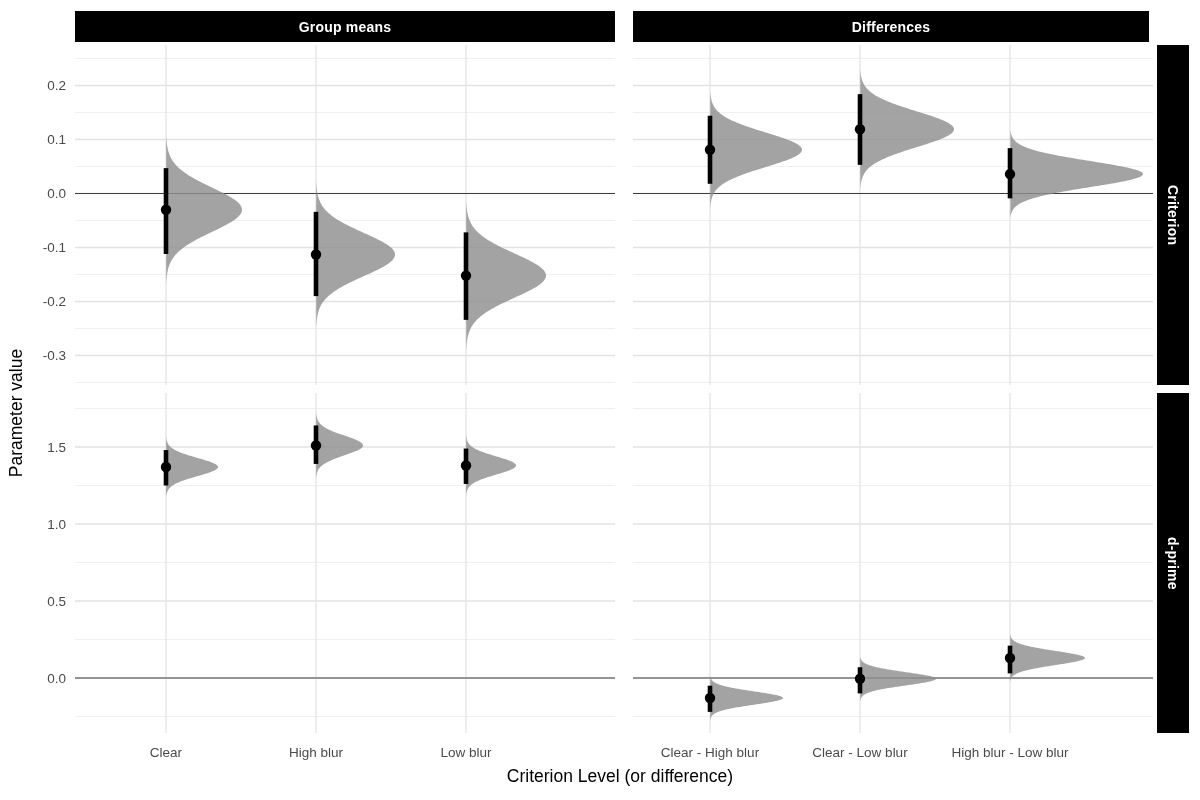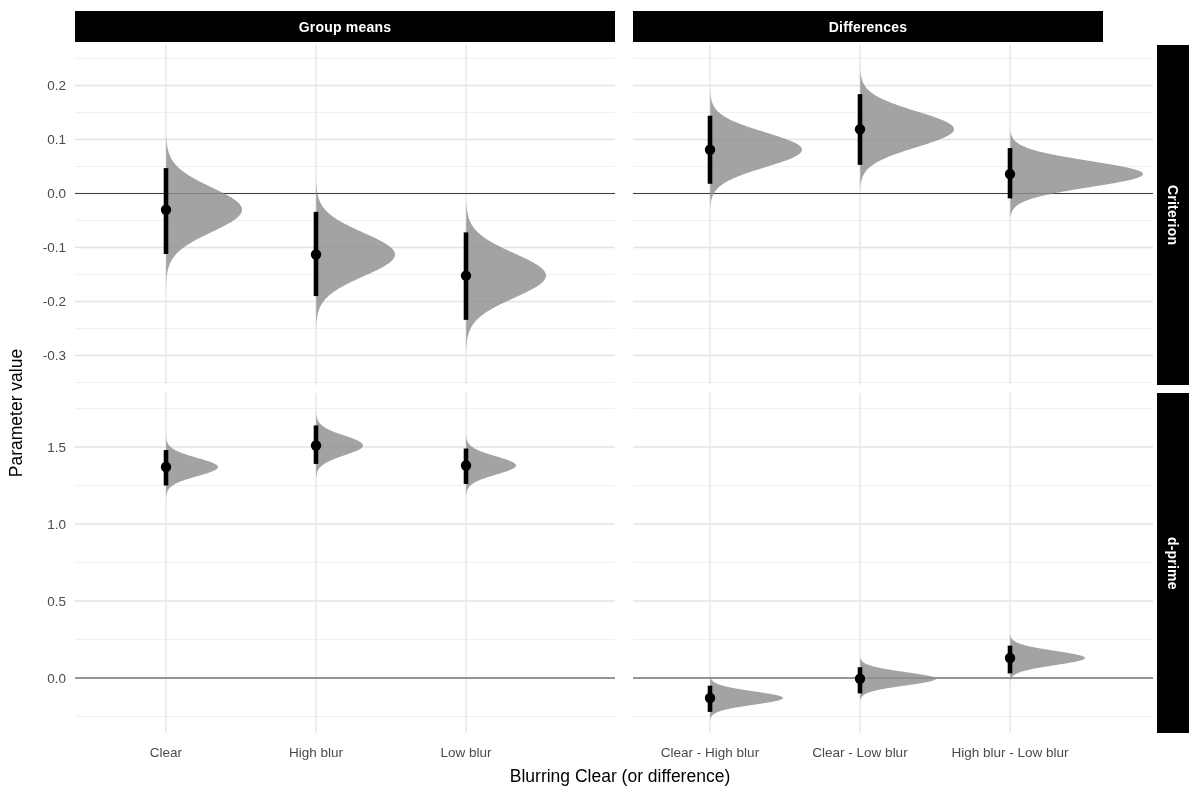--- a/index.html
+++ b/index.html
@@ -7,21 +7,21 @@
     position:relative;width:1200px;height:800px;background:#ffffff;
     font-family:"Liberation Sans", sans-serif;overflow:hidden;
   }
   .figure svg{position:absolute;left:0;top:0;}
   .strip{
     position:absolute;background:#000;color:#fff;font-weight:bold;
     font-size:14px;display:flex;align-items:center;justify-content:center;
     letter-spacing:0.2px;
   }
   .strip-col-1{left:75px;top:11px;width:540px;height:31px;text-align:center;}
-  .strip-col-2{left:633px;top:11px;width:470px;height:31px;}
+  .strip-col-2{left:633px;top:11px;width:516px;height:31px;}
   .strip-row{writing-mode:vertical-rl;}
   .strip-row-1{left:1157px;top:45px;width:32px;height:340px;}
   .strip-row-2{left:1157px;top:393px;width:32px;height:340px;}
   .axis-title{position:absolute;color:#000;font-size:17.5px;white-space:nowrap;}
   .axis-title-y{left:16px;top:413px;transform:translate(-50%,-50%) rotate(-90deg);}
   .axis-title-x{left:620px;top:776px;transform:translate(-50%,-50%);}
 </style>
 </head>
 <body>
 
@@ -140,14 +140,14 @@
       <text x="860" y="752" text-anchor="middle" dy="0.35em" fill="#4a4a4a" font-size="13.5px" font-family="&quot;Liberation Sans&quot;, sans-serif">Clear - Low blur</text>
       <text x="1010" y="752" text-anchor="middle" dy="0.35em" fill="#4a4a4a" font-size="13.5px" font-family="&quot;Liberation Sans&quot;, sans-serif">High blur - Low blur</text>
     </svg>
 
   <div class="strip strip-col-1">Group means</div>
   <div class="strip strip-col-2">Differences</div>
   <div class="strip strip-row strip-row-1">Criterion</div>
   <div class="strip strip-row strip-row-2">d-prime</div>
 
   <div class="axis-title axis-title-y">Parameter value</div>
-  <div class="axis-title axis-title-x">Blurring Clear (or difference)</div>
+  <div class="axis-title axis-title-x">Criterion Level (or difference)</div>
 </div>
 
 </body></html>

